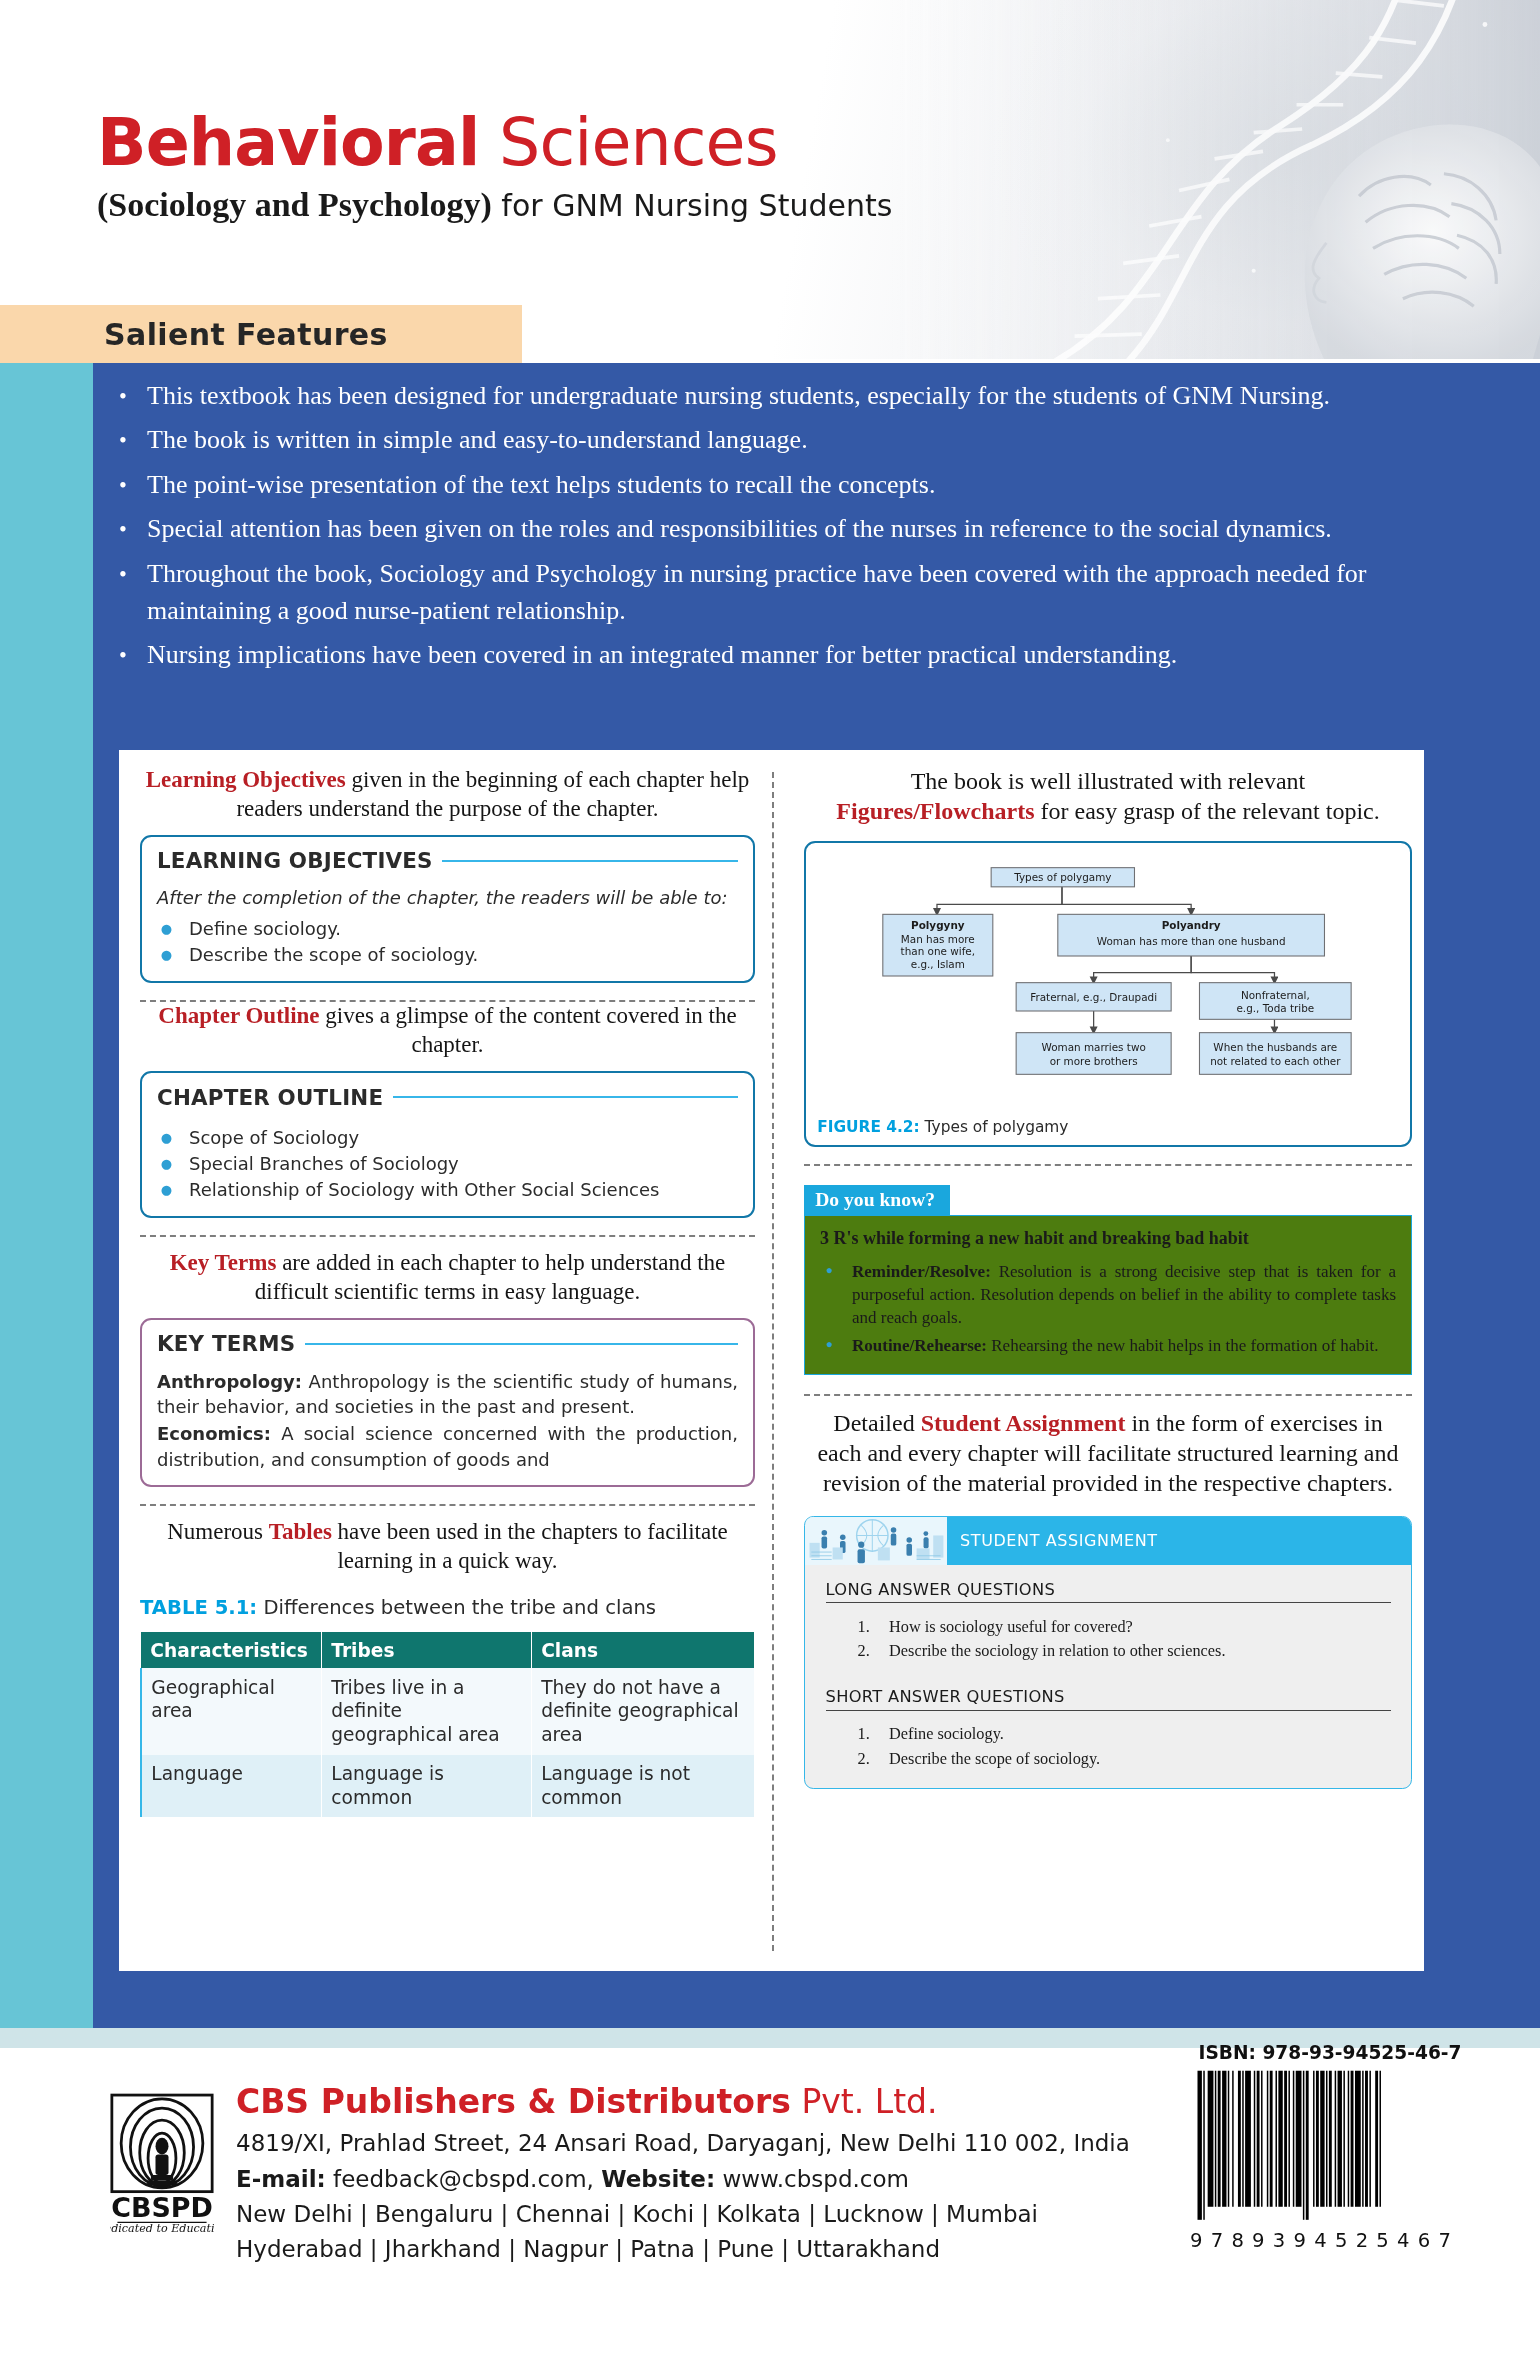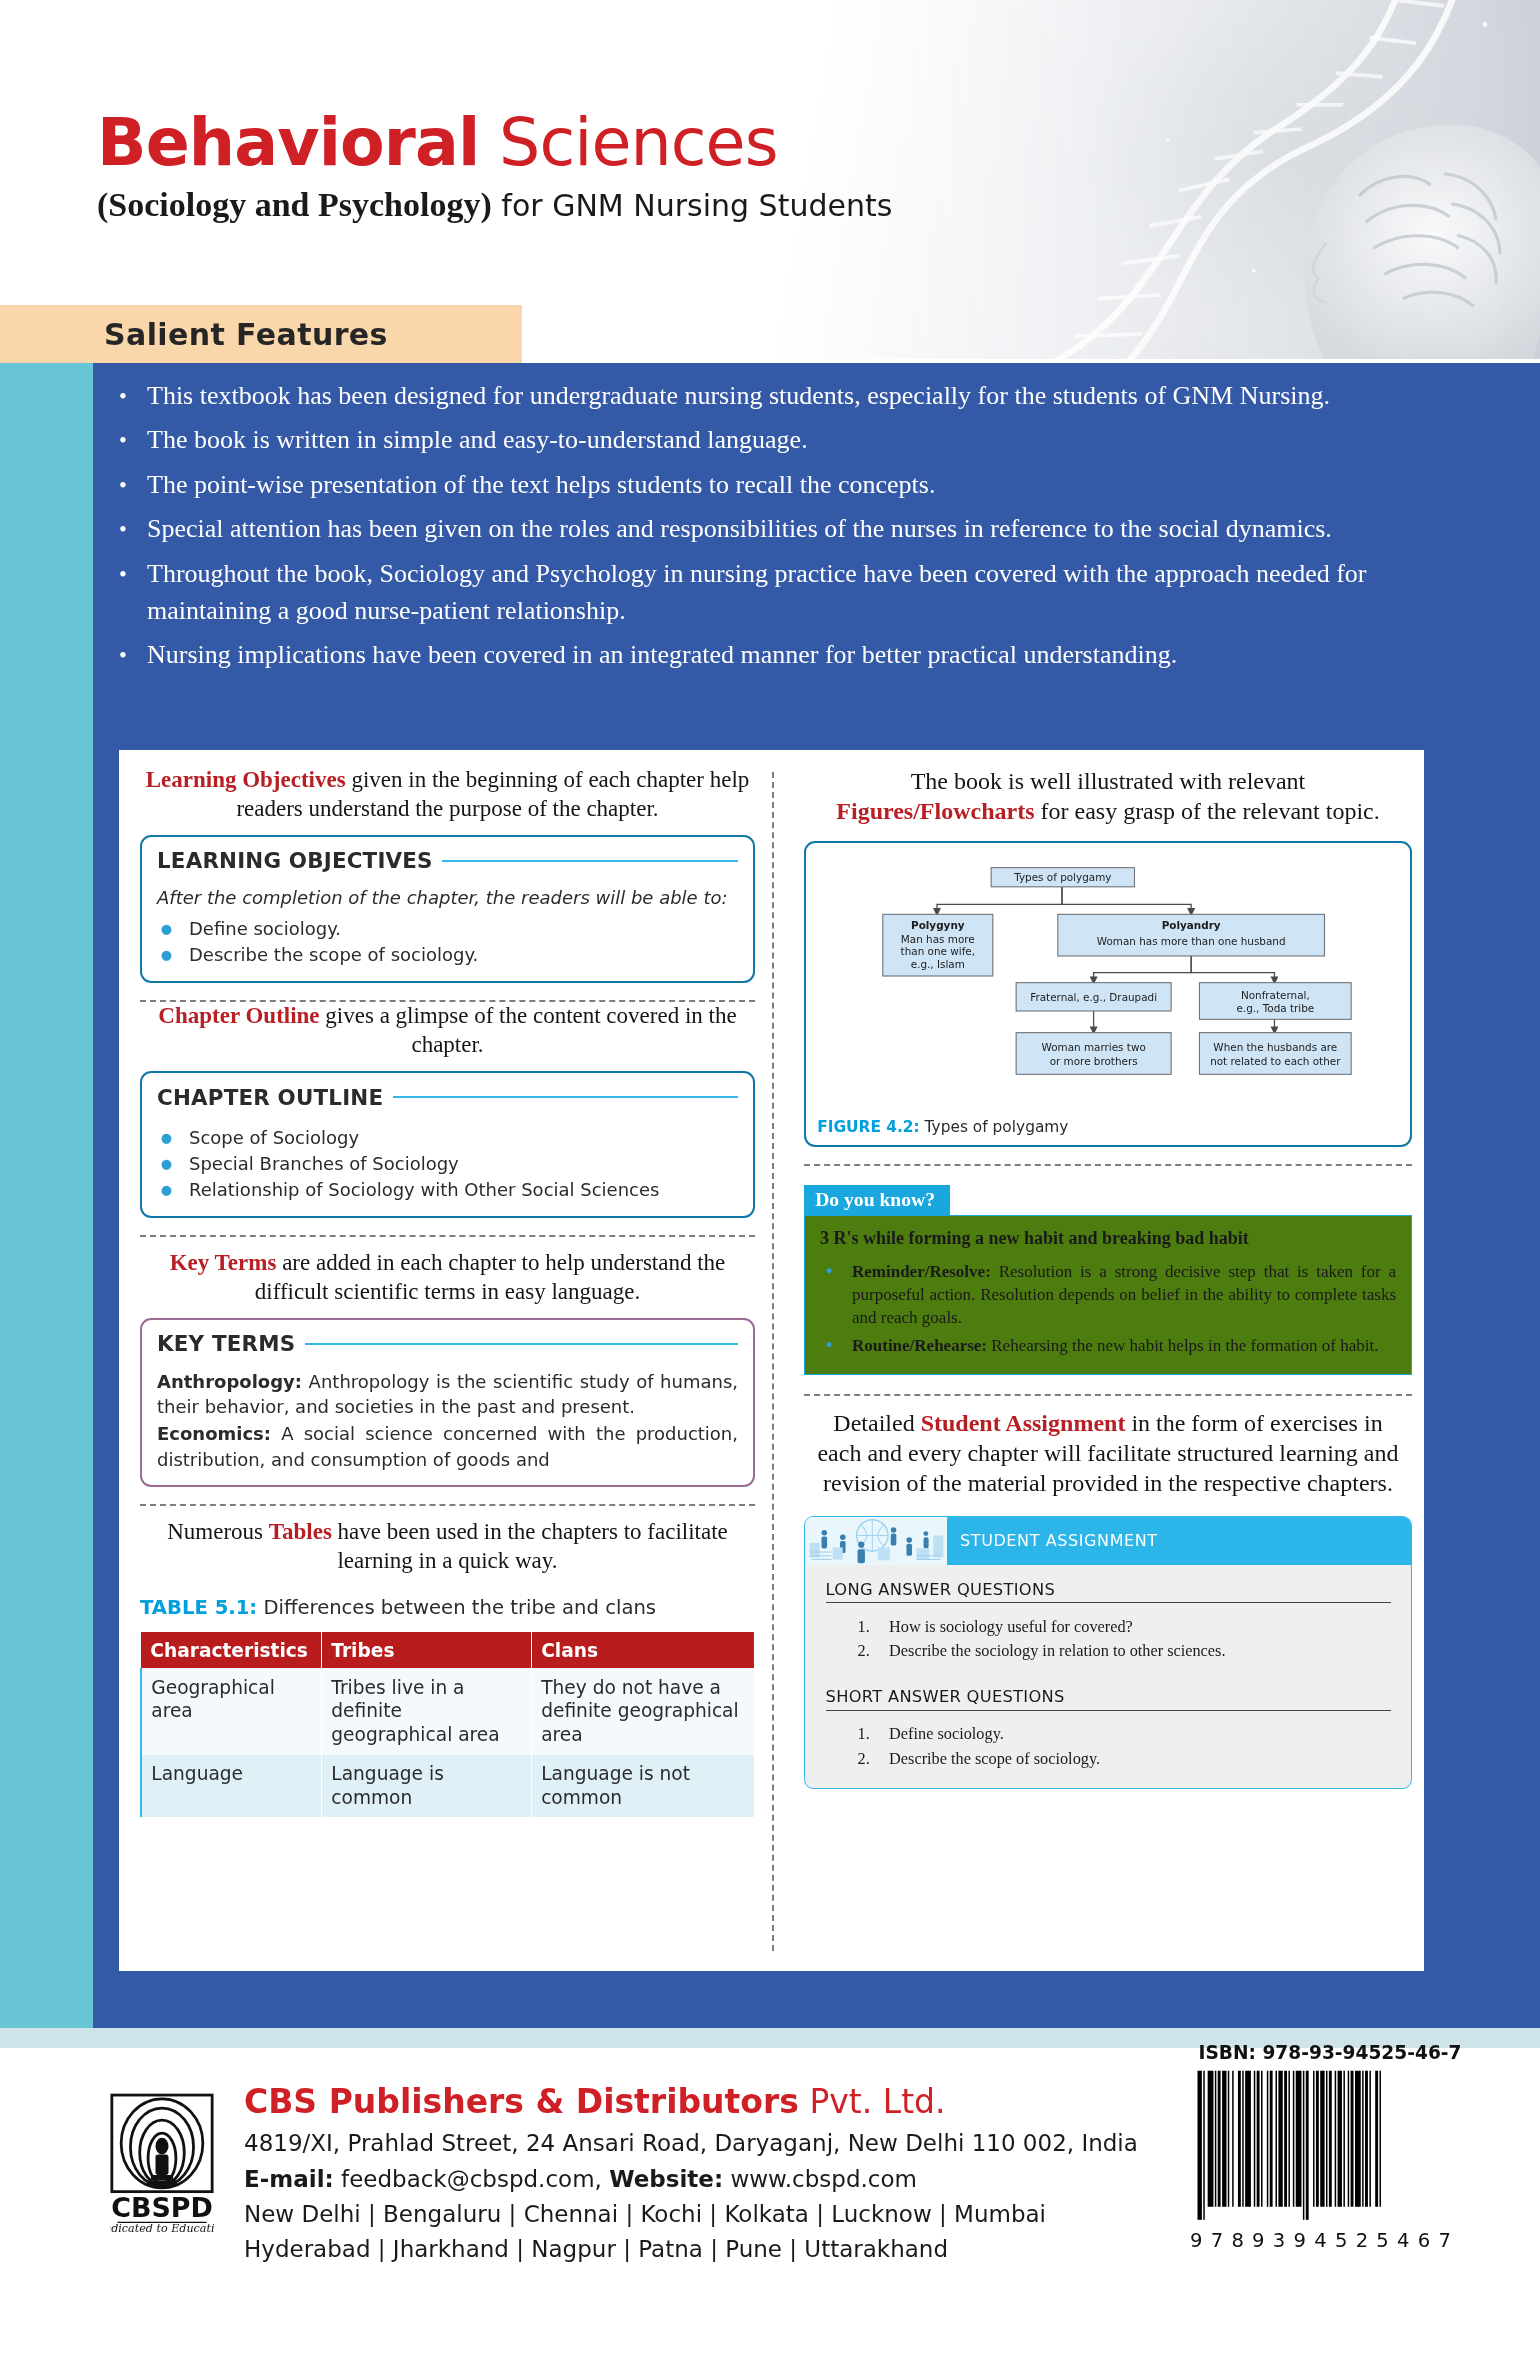--- a/index.html
+++ b/index.html
@@ -175,21 +175,21 @@
   
   .tbl-title {
     font-family: "DejaVu Sans", sans-serif; font-size: 19.6px; color: #2b2b2b;
   }
   .tbl-title b { color: #00a0df; font-weight: bold; }
   .dtable {
     border-collapse: collapse; width: 100%; margin-top: 13px;
     font-family: "DejaVu Sans", sans-serif;
   }
   .dtable th {
-    background: #b91c1c; color: #fff; font-size: 18.6px; font-weight: bold;
+    background: #0f766e; color: #fff; font-size: 18.6px; font-weight: bold;
     text-align: left; padding: 7.5px 9.3px; border-right: 1.9px solid #fff;
   }
   .dtable th:last-child { border-right: 0; }
   .dtable td {
     font-size: 18.6px; color: #2b2b2b; padding: 7.5px 9.3px;
     border-right: 1.9px solid #fff; vertical-align: top; line-height: 1.28;
   }
   .dtable td:last-child { border-right: 0; }
   .dtable tr.r1 td { background: #f3f9fc; }
   .dtable tr.r2 td { background: #dff0f7; }
@@ -223,21 +223,21 @@
     font-size: 16.3px; color: #1a1a1a; line-height: 1.5;
     display: flex; gap: 13px;
   }
   .sa-list li .num { width: 18.6px; flex: none; }
 
   
   .footer { position: absolute; left: 0; top: 2048px; width: 1541px; height: 329px; background: #fff; }
   .logo {
     position: absolute; left: 110px; top: 45px; width: 104px; height: 149px;
   }
-  .pub-block { position: absolute; left: 244px; top: 34px; font-family: "DejaVu Sans", sans-serif; }
+  .pub-block { position: absolute; left: 236px; top: 34px; font-family: "DejaVu Sans", sans-serif; }
   .pub-name { font-size: 33px; color: #cf2026; white-space: nowrap; }
   .pub-name .b { font-weight: bold; }
   .pub-line {
     font-size: 23px; color: #1a1a1a; margin-top: 9.3px; white-space: nowrap;
   }
   .pub-line b { font-weight: bold; }
 
   .isbn-wrap { position: absolute; left: 1190px; top: 2042px; width: 280px; }
   .isbn-text {
     font-family: "DejaVu Sans", sans-serif; font-weight: bold;

